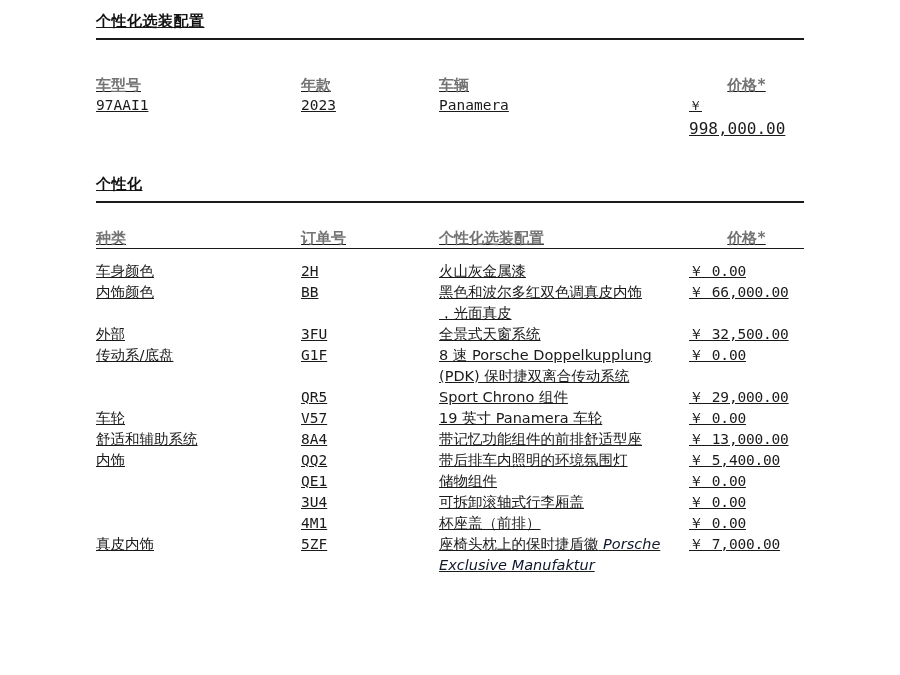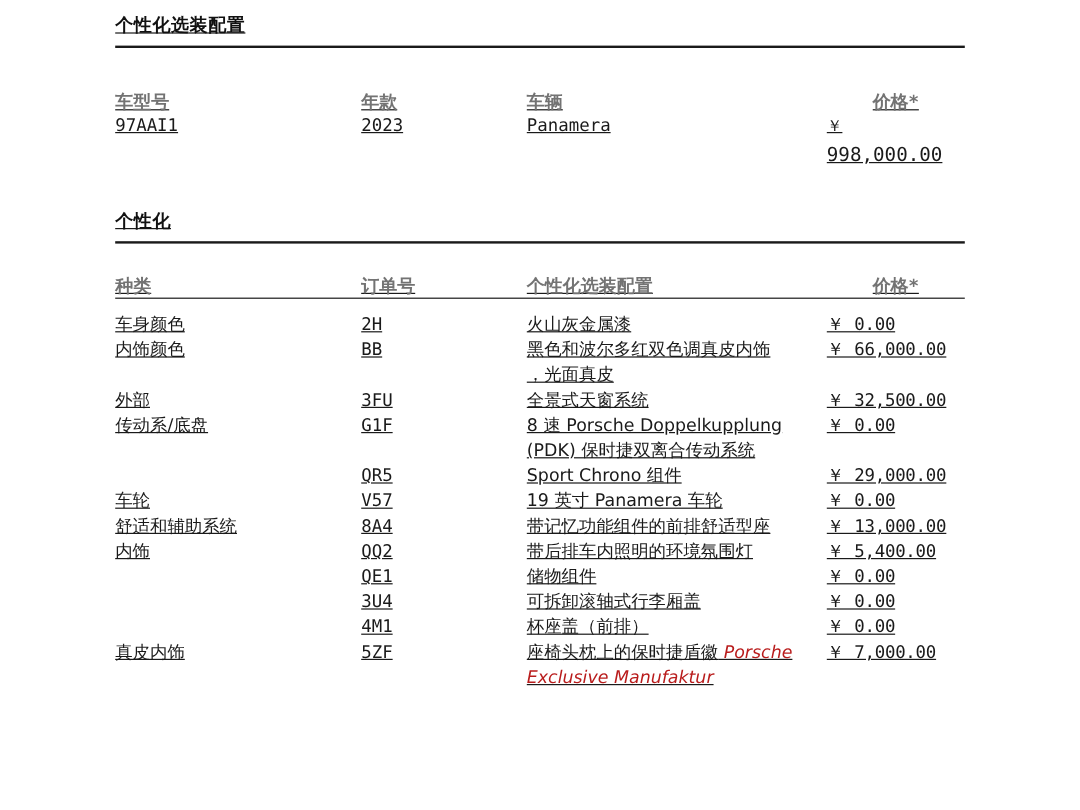--- a/index.html
+++ b/index.html
@@ -96,21 +96,21 @@
     display: block;
     padding-bottom: 2px;
   }
   .veh-amt {
     font-family: "DejaVu Sans Mono", monospace;
     font-size: 16px;
     display: block;
   }
   .desc-sub {
     font-style: italic;
-    color: #b91c1c;
+    color: #0f172a;
   }
   .opt-rows td.desc {
     padding-right: 10px;
   }
 </style>
 </head>
 <body>
 
 <div class="page">
 

